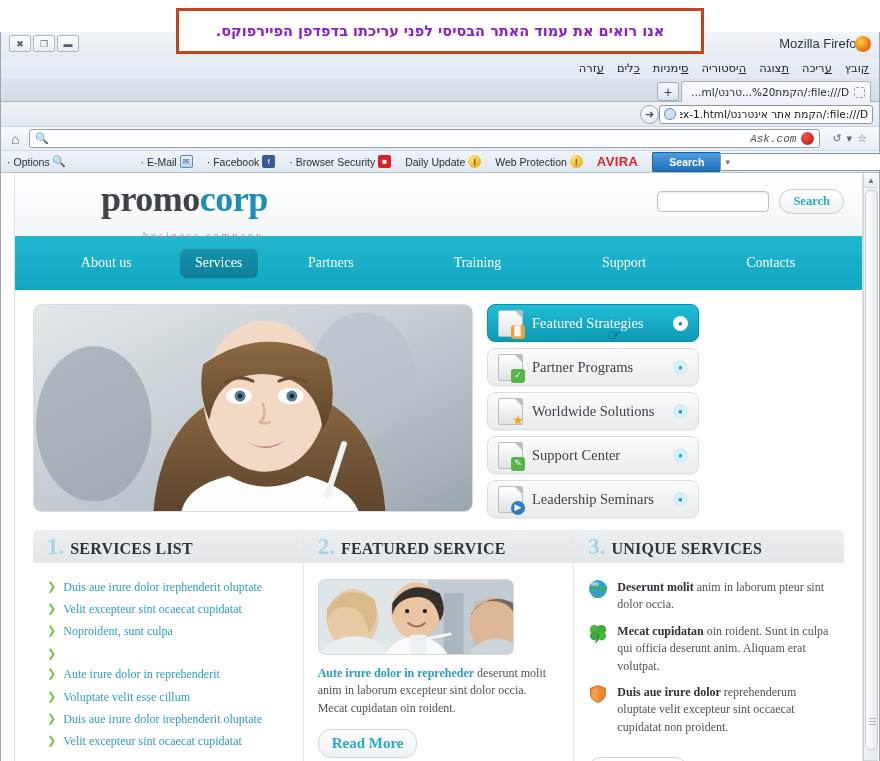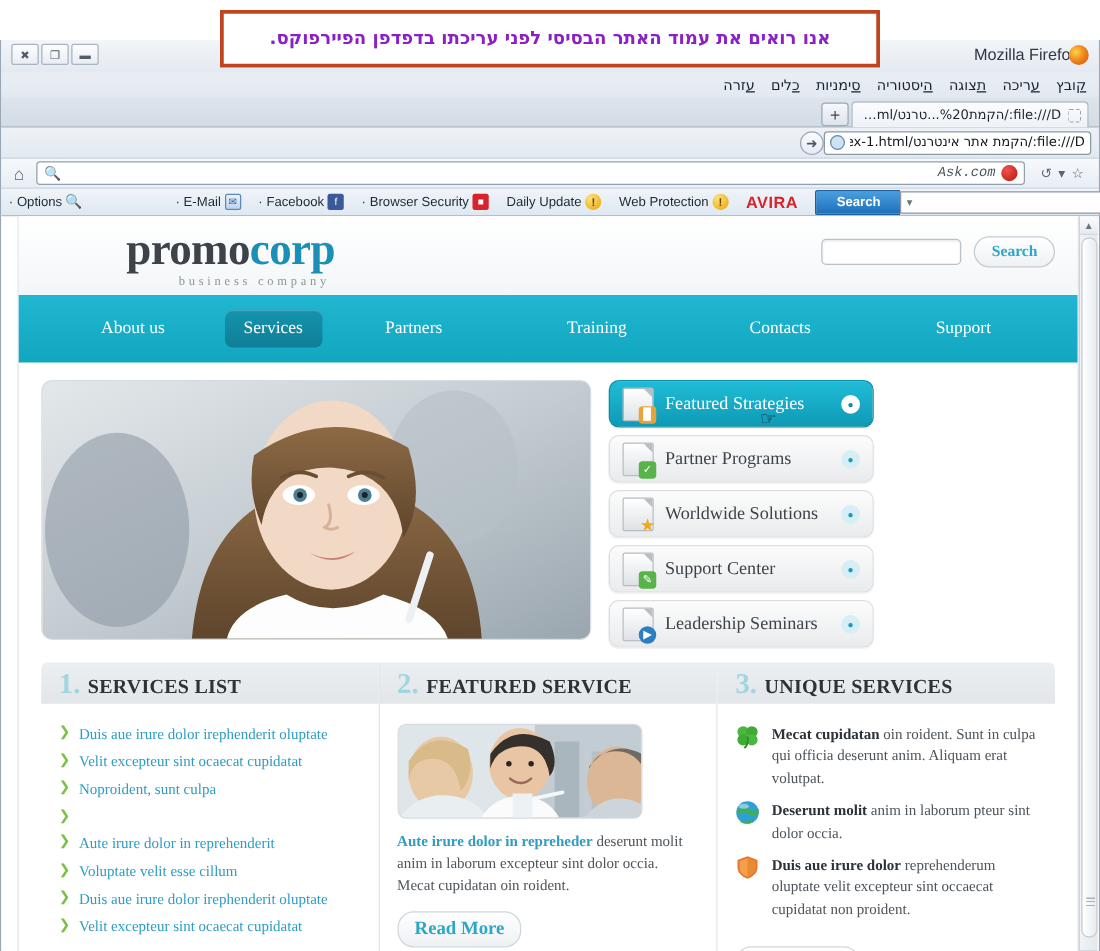--- a/index.html
+++ b/index.html
@@ -214,21 +214,21 @@
     color: #3d4349; position: relative;
   }
   .logo-blob {
     position: absolute; left: -8px; top: -2px; width: 34px; height: 34px;
     border-radius: 50%; background: #2eb7d4; z-index: 0;
   }
   .logo-main span { position: relative; z-index: 1; }
   .logo-corp { color: #1b8fb5; }
   .logo-sub {
     font-family: "Liberation Serif", serif; font-size: 10px;
-    letter-spacing: 3px; color: #8d949b; margin-left: 42px; margin-top: 3px;
+    letter-spacing: 3px; color: #8d949b; margin-left: 42px; margin-top: 13px;
   }
   .head-search {
     position: absolute; right: 18px; top: 16px;
     display: flex; align-items: center; gap: 10px;
   }
   .hs-input {
     width: 112px; height: 21px; background: #fff;
     border: 1px solid #b9c2c9; border-radius: 4px;
     box-shadow: inset 0 1px 2px rgba(0,0,0,.10);
   }
@@ -507,22 +507,22 @@
             <div class="hs-input"></div>
             <div class="hs-btn">Search</div>
           </div>
         </div>
 
         <div class="site-nav">
           <div class="navitem">About us</div>
           <div class="navitem active">Services</div>
           <div class="navitem">Partners</div>
           <div class="navitem">Training</div>
+          <div class="navitem">Support</div>
           <div class="navitem">Contacts</div>
-          <div class="navitem">Support</div>
         </div>
 
         <div class="hero-row">
           <div class="hero-img">
             <svg viewBox="0 0 440 208" preserveAspectRatio="xMidYMid slice" aria-hidden="true">
               <defs>
                 <linearGradient id="bgh" x1="0" y1="0" x2="1" y2="1">
                   <stop offset="0" stop-color="#e3e8ea"></stop>
                     <stop offset="0.5" stop-color="#c4ccd2"></stop>
                     <stop offset="1" stop-color="#9aa6ae"></stop>
@@ -675,45 +675,45 @@
 
           <div class="col">
             <div class="col-head">
               <span class="col-num">3.</span>
               <span class="col-title">UNIQUE SERVICES</span>
             </div>
             <div class="col-body">
 
               <div class="uniq-item">
                 <svg class="uniq-ico" viewBox="0 0 20 20" aria-hidden="true">
+                  <circle cx="10" cy="10" r="9" fill="#2f9fd8"></circle>
+                  <path d="M2 8 q5 -4 9 -1 q4 3 8 0 l0 4 q-5 3 -9 0 q-4 -3 -8 1z" fill="#3fae5b"></path>
+                  <path d="M4 16 q5 2 11 -1 l-1 3 q-5 2 -9 0z" fill="#3fae5b"></path>
+                  <ellipse cx="7" cy="5" rx="4" ry="2" fill="#ffffff" opacity=".45"></ellipse>
+                </svg>
+                <div class="uniq-text">
+                  <b>Deserunt molit</b><span> anim in laborum pteur sint dolor occia.</span>
+                </div>
+              </div>
+
+              <div class="uniq-item">
+                <svg class="uniq-ico" viewBox="0 0 20 20" aria-hidden="true">
                   <circle cx="6.5" cy="6.5" r="4.6" fill="#49b83f"></circle>
                   <circle cx="13.5" cy="6.5" r="4.6" fill="#3faa35"></circle>
                   <circle cx="6.5" cy="12.8" r="4.6" fill="#3faa35"></circle>
                   <circle cx="13.5" cy="12.8" r="4.6" fill="#49b83f"></circle>
                   <path d="M10 11 q1 5 -2 8" stroke="#2f8a28" stroke-width="1.6" fill="none" stroke-linecap="round"></path>
                 </svg>
                 <div class="uniq-text">
                   <b>Mecat cupidatan</b><span> oin roident. Sunt in culpa qui officia deserunt anim. Aliquam erat volutpat.</span>
                 </div>
               </div>
 
               <div class="uniq-item">
                 <svg class="uniq-ico" viewBox="0 0 20 20" aria-hidden="true">
-                  <circle cx="10" cy="10" r="9" fill="#2f9fd8"></circle>
-                  <path d="M2 8 q5 -4 9 -1 q4 3 8 0 l0 4 q-5 3 -9 0 q-4 -3 -8 1z" fill="#3fae5b"></path>
-                  <path d="M4 16 q5 2 11 -1 l-1 3 q-5 2 -9 0z" fill="#3fae5b"></path>
-                  <ellipse cx="7" cy="5" rx="4" ry="2" fill="#ffffff" opacity=".45"></ellipse>
-                </svg>
-                <div class="uniq-text">
-                  <b>Deserunt molit</b><span> anim in laborum pteur sint dolor occia.</span>
-                </div>
-              </div>
-
-              <div class="uniq-item">
-                <svg class="uniq-ico" viewBox="0 0 20 20" aria-hidden="true">
                   <path d="M10 1 L18 4 v6 q0 6 -8 9 q-8 -3 -8 -9 V4z" fill="#e8762a"></path>
                   <path d="M10 2.6 L16.4 5 v5.2 q0 4.8 -6.4 7.3 q-6.4 -2.5 -6.4 -7.3V5z" fill="#f2a04a"></path>
                   <path d="M10 2.6 L16.4 5 v5.2 q0 4.8 -6.4 7.3z" fill="#e07a22" opacity=".55"></path>
                 </svg>
                 <div class="uniq-text">
                   <b>Duis aue irure dolor</b><span> reprehenderum oluptate velit excepteur sint occaecat cupidatat non proident.</span>
                 </div>
               </div>
 
               <div class="readmore">Read More</div>

